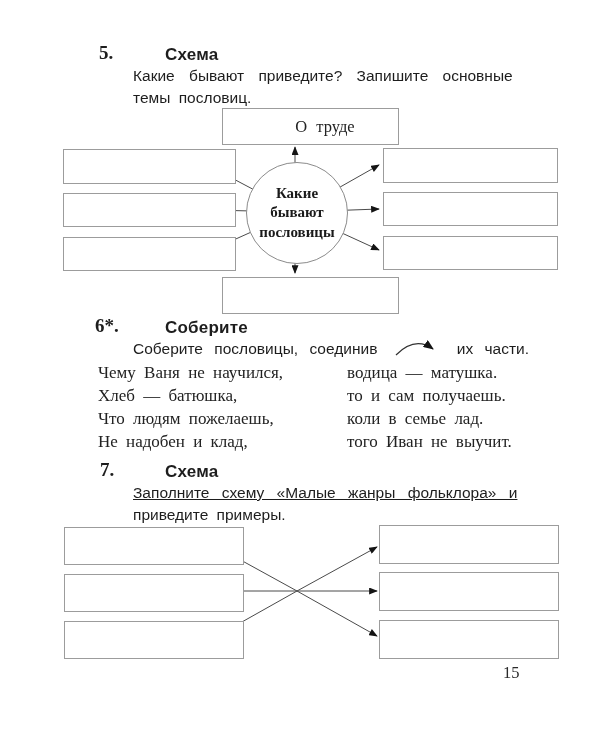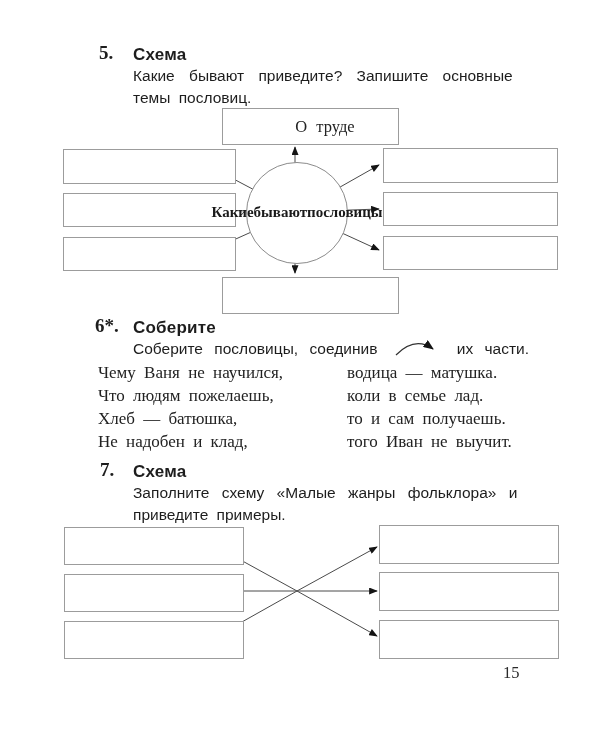--- a/index.html
+++ b/index.html
@@ -1,29 +1,29 @@
 <!DOCTYPE html>
 <html><head>
 <meta charset="utf-8">
 <style>
   html,body{margin:0;padding:0;background:#ffffff;}
   #page{position:relative;width:600px;height:750px;background:#ffffff;overflow:hidden;
         font-family:"Liberation Sans",sans-serif;color:#1d1d1d;}
   .abs{position:absolute;}
   .ex-number{font-family:"Liberation Serif",serif;font-weight:700;font-size:19px;}
-  .ex-title{font-weight:700;font-size:17px;letter-spacing:.2px;}
+  .ex-title{font-weight:700;font-size:17px;letter-spacing:.2px;margin-left:32px;}
   .body-line{font-size:15.5px;white-space:nowrap;}
   .ws-wide{word-spacing:10px;}
-  .ws-med{word-spacing:8px;}
+  .ws-med{word-spacing:8px;text-decoration:underline;}
   .ws-small{word-spacing:4px;}
   .answer-box{position:absolute;background:#ffffff;border:1px solid #9c9c9c;z-index:2;padding-left:29px;}
   .labeled-box{display:flex;align-items:center;justify-content:center;
         font-family:"Liberation Serif",serif;font-size:16.5px;word-spacing:5px;color:#222;}
   .circle{position:absolute;background:#ffffff;border:1px solid #8b8b8b;border-radius:50%;
-        z-index:2;display:flex;align-items:center;justify-content:center;
+        z-index:2;display:flex;flex-direction:column;align-items:center;justify-content:center;
         font-family:"Liberation Serif",serif;font-weight:700;font-size:15px;line-height:1.3;
         text-align:center;color:#1a1a1a;}
   #arrows-overlay{position:absolute;left:0;top:0;z-index:1;}
   .instr-flex{display:flex;align-items:center;justify-content:space-between;word-spacing:7px;}
   .proverb-list{position:absolute;left:98px;top:361px;width:425px;z-index:2;
         font-family:"Liberation Serif",serif;font-size:17px;color:#222;}
   .proverb-row{display:flex;height:23px;align-items:center;}
   .proverb-left{width:249px;word-spacing:4px;white-space:nowrap;}
   .proverb-right{word-spacing:4px;white-space:nowrap;}
   .page-num{font-family:"Liberation Serif",serif;font-size:16.5px;color:#2a2a2a;text-align:center;}
@@ -92,26 +92,26 @@
     </svg>
     <span>их части.</span>
   </div>
 
   <div class="proverb-list">
     <div class="proverb-row">
       <span class="proverb-left">Чему Ваня не научился,</span>
       <span class="proverb-right">водица — матушка.</span>
     </div>
     <div class="proverb-row">
+      <span class="proverb-left">Хлеб — батюшка,</span>
+      <span class="proverb-right">то и сам получаешь.</span>
+    </div>
+    <div class="proverb-row">
       <span class="proverb-left">Что людям пожелаешь,</span>
       <span class="proverb-right">коли в семье лад.</span>
-    </div>
-    <div class="proverb-row">
-      <span class="proverb-left">Хлеб — батюшка,</span>
-      <span class="proverb-right">то и сам получаешь.</span>
     </div>
     <div class="proverb-row">
       <span class="proverb-left">Не надобен и клад,</span>
       <span class="proverb-right">того Иван не выучит.</span>
     </div>
   </div>
 
   <div class="abs ex-number" style="left:100px;top:459px;">7.</div>
   <div class="abs ex-title" style="left:133px;top:462px;">Схема</div>
   <div class="abs body-line ws-med" style="left:133px;top:484px;">Заполните схему «Малые жанры фольклора» и</div>

